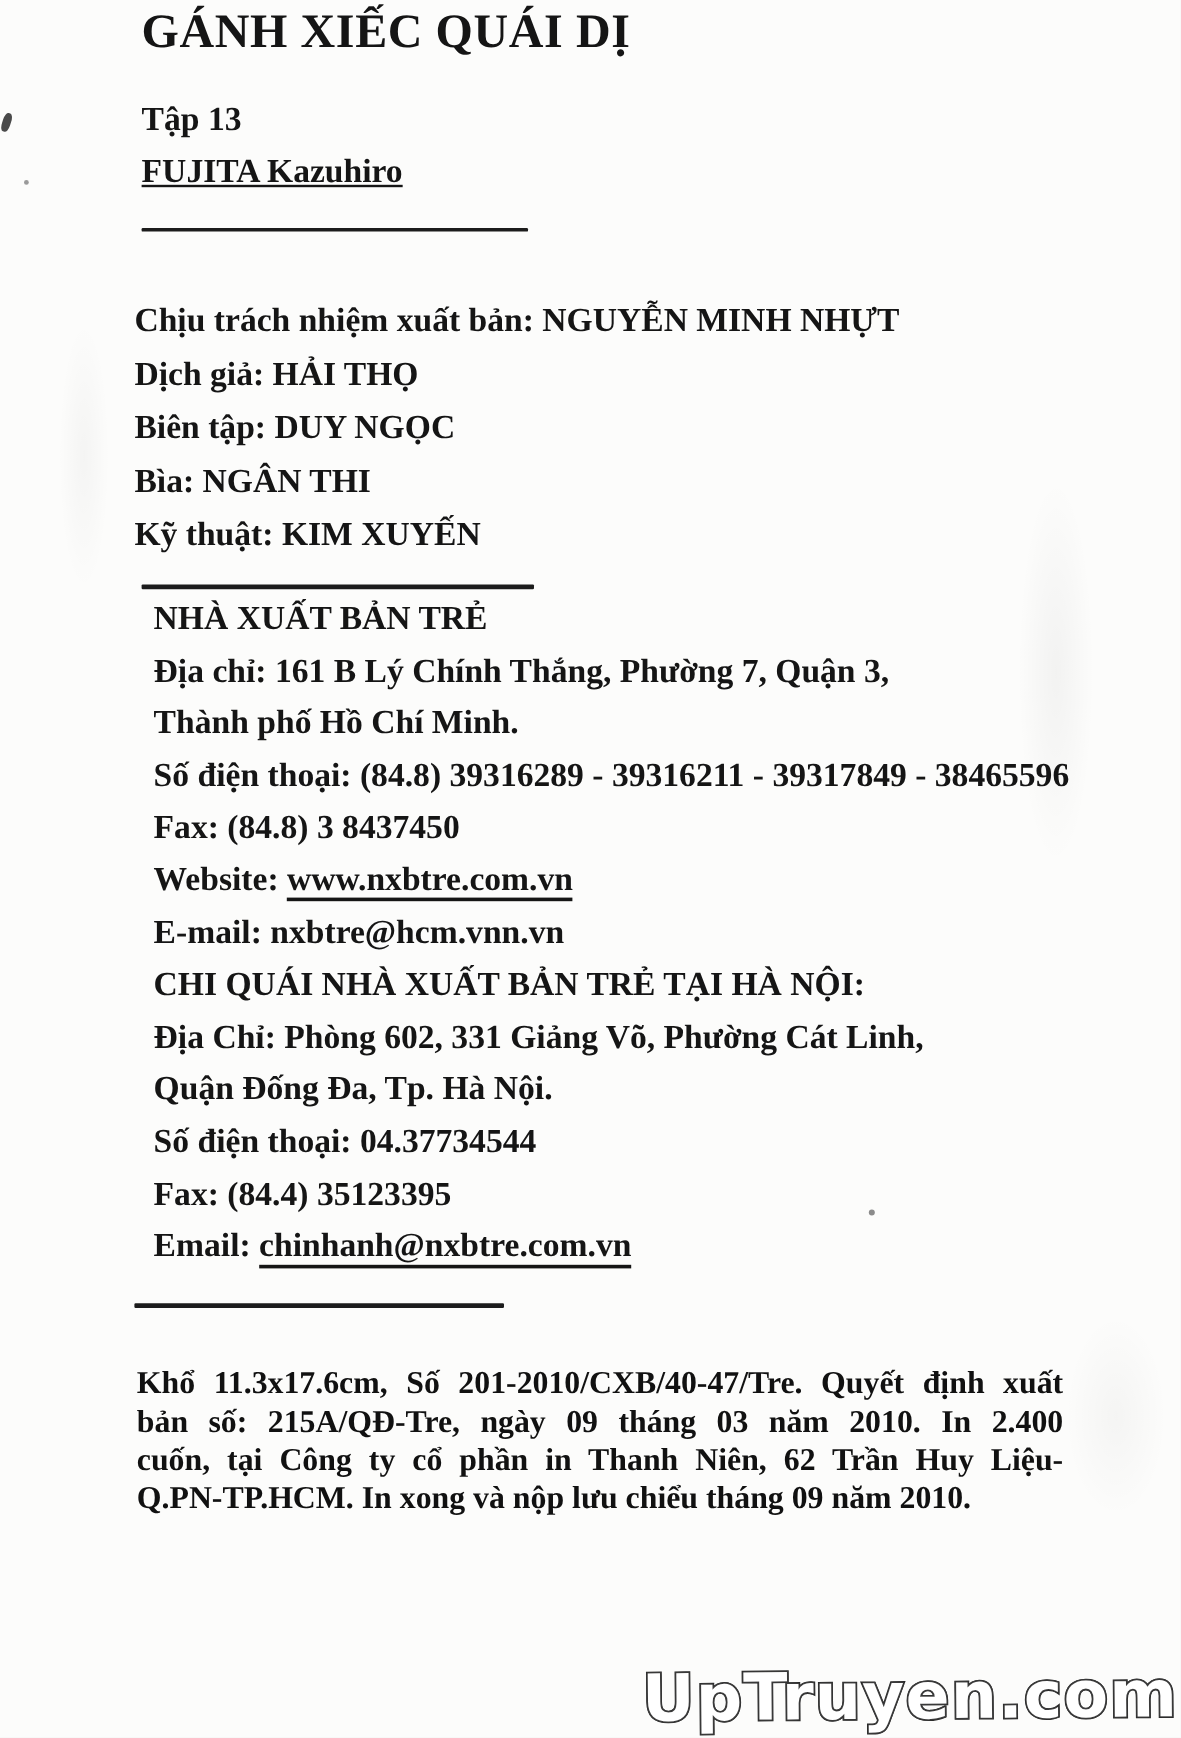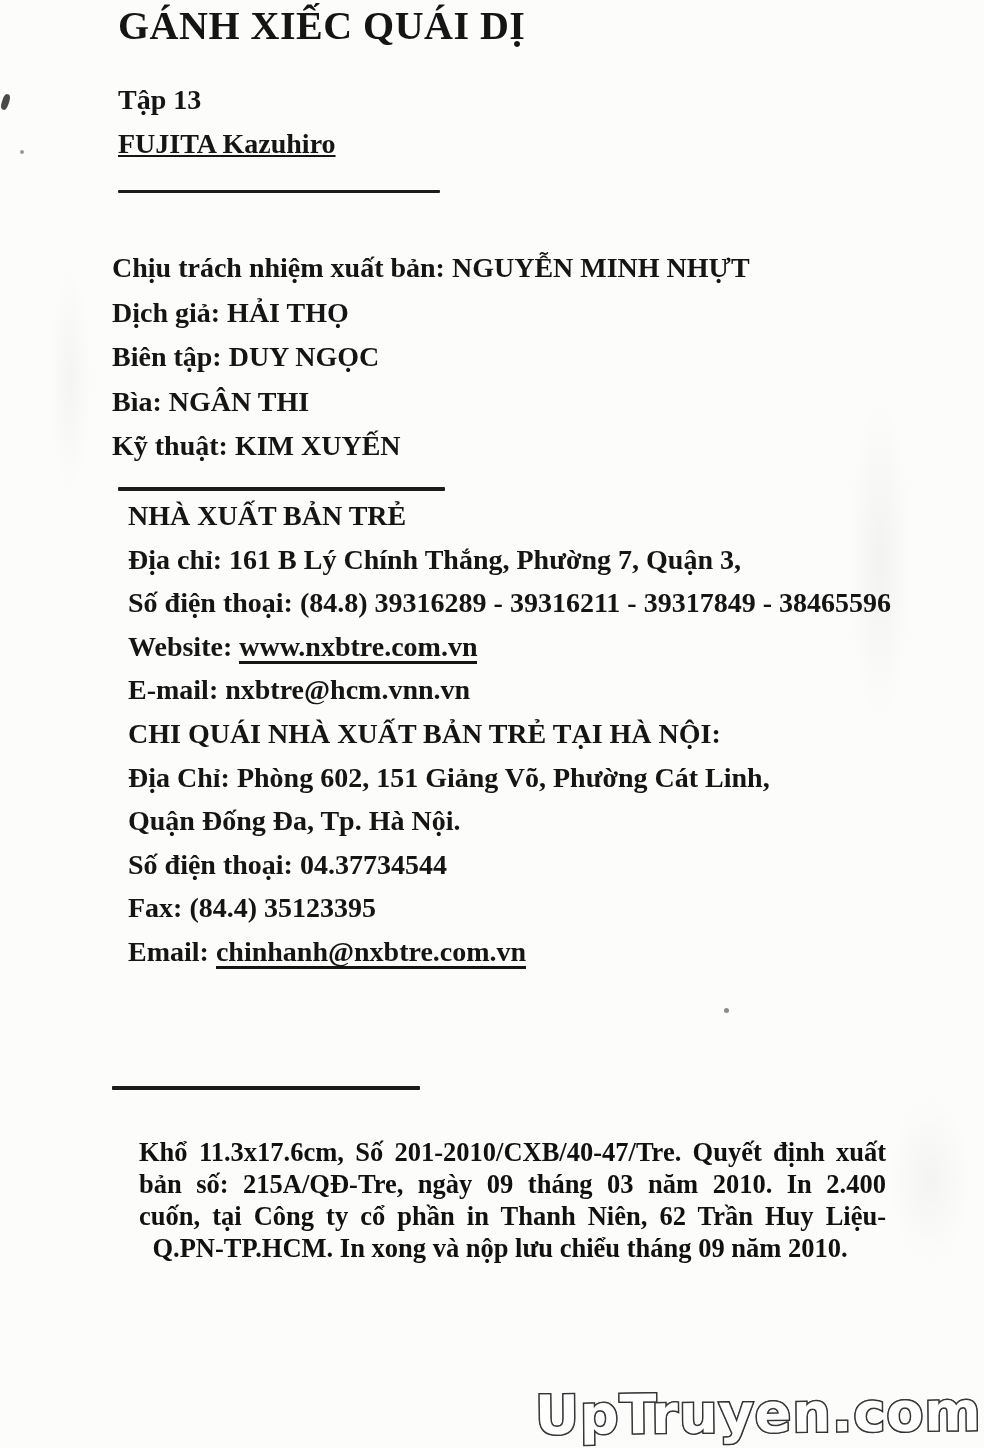--- a/index.html
+++ b/index.html
@@ -38,22 +38,22 @@
   .u {
     display: inline-block;
     border-bottom: 3px solid #151515;
     line-height: 1.05;
   }
   .colophon {
     position: absolute; left: 114px; top: 1136px; width: 772px;
     font-size: 26.5px; font-weight: bold; line-height: 32px;
     color: #111;
   }
-  .colophon .jline { text-align: justify; text-align-last: justify; white-space: normal; margin-left: 25px; }
-  .colophon .lline { text-align: center; white-space: nowrap; }
+  .colophon .jline { text-align: justify; text-align-last: justify; white-space: normal; }
+  .colophon .lline { text-align: left; white-space: nowrap; }
   .watermark {
     position: absolute; right: 2px; top: 1382px;
     font-family: "DejaVu Sans", sans-serif;
     font-weight: bold;
     font-size: 54px;
     letter-spacing: 1px;
     color: #ffffff;
     -webkit-text-stroke: 3px #262626;
     paint-order: stroke fill;
     text-shadow:
@@ -83,29 +83,31 @@
     <div>Biên tập: DUY NGỌC</div>
     <div>Bìa: NGÂN THI</div>
     <div>Kỹ thuật: KIM XUYẾN</div>
   </div>
 
   <div class="rule rule2"></div>
 
   <div class="pubblock">
     <div>NHÀ XUẤT BẢN TRẺ</div>
     <div>Địa chỉ: 161 B Lý Chính Thắng, Phường 7, Quận 3,</div>
+    <div>Thành phố Hồ Chí Minh.</div>
     <div>Số điện thoại: (84.8) 39316289 - 39316211 - 39317849 - 38465596</div>
+    <div>Fax: (84.8) 3 8437450</div>
     <div>
       <span>Website: </span><span class="u">www.nxbtre.com.vn</span>
     </div>
     <div>
       <span>E-mail: </span><span>nxbtre@hcm.vnn.vn</span>
     </div>
     <div>CHI QUÁI NHÀ XUẤT BẢN TRẺ TẠI HÀ NỘI:</div>
-    <div>Địa Chỉ: Phòng 602, 151 Giảng Võ, Phường Cát Linh,</div>
+    <div>Địa Chỉ: Phòng 602, 331 Giảng Võ, Phường Cát Linh,</div>
     <div>Quận Đống Đa, Tp. Hà Nội.</div>
     <div>Số điện thoại: 04.37734544</div>
     <div>Fax: (84.4) 35123395</div>
     <div>
       <span>Email: </span><span class="u">chinhanh@nxbtre.com.vn</span>
     </div>
   </div>
 
   <div class="rule rule3"></div>
 

